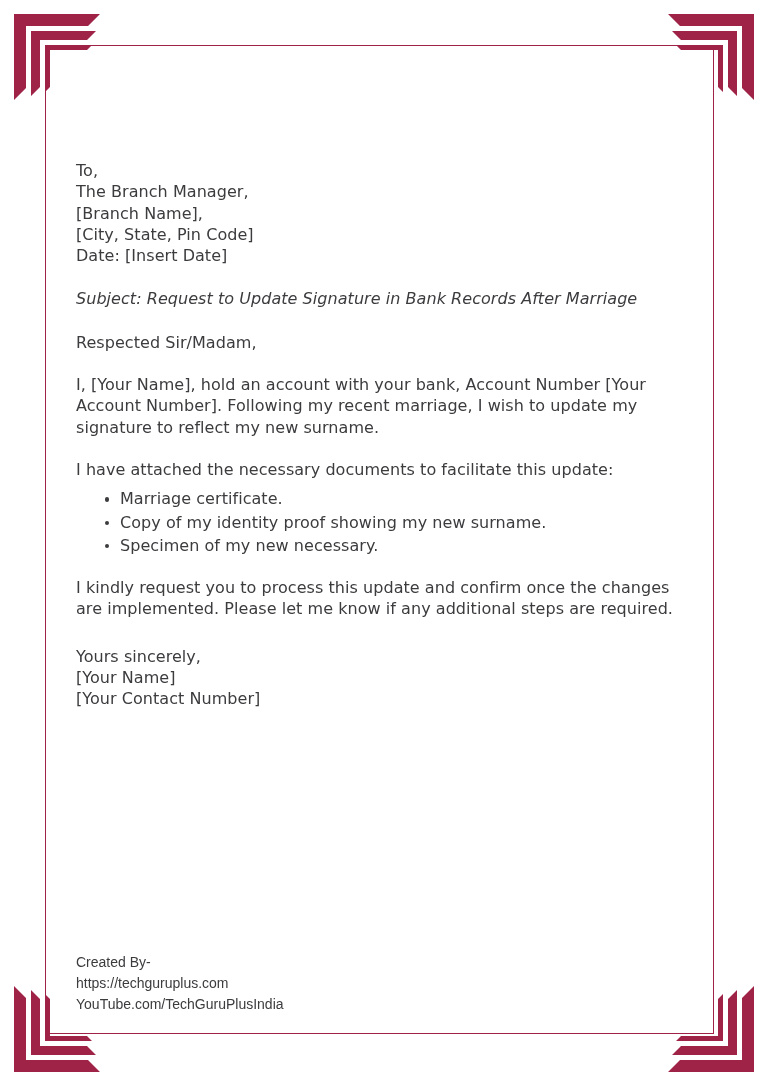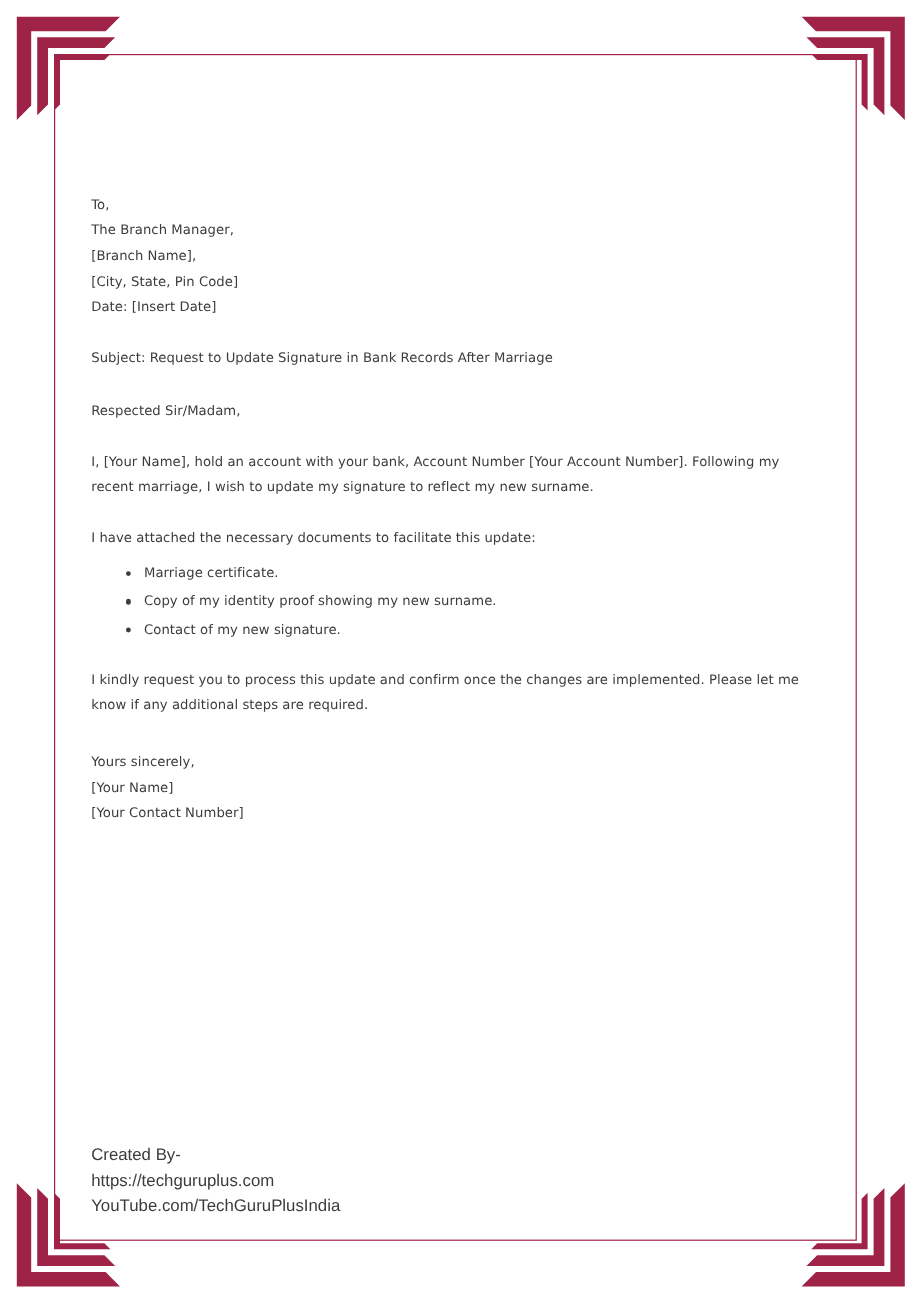--- a/index.html
+++ b/index.html
@@ -42,28 +42,28 @@
   .corner-br { right: 0; bottom: 0; transform: scale(-1,-1); }
 
   
   .content {
     position: absolute;
     left: 76px;
     top: 160px;
     width: 606px;
     z-index: 4;
     color: #3c3c3f;
-    font-size: 11px;
+    font-size: 16px;
     line-height: 21.3px;
     letter-spacing: 0.05px;
   }
   .line { display: block; white-space: pre; }
 
   .addr { margin-bottom: 22px; }
-  .subject { margin-bottom: 22px; }
+  .subject { margin-bottom: 22px; font-style: italic; }
   .salutation { margin-bottom: 21px; }
   .para { margin-bottom: 21px; }
   .intro-list { margin-bottom: 8px; }
 
   ul.doclist {
     margin: 0 0 21px 0;
     padding: 0 0 0 29px;
     list-style: none;
   }
   ul.doclist li {
@@ -151,21 +151,21 @@
 
     <div class="salutation">Respected Sir/Madam,</div>
 
     <div class="para">I, [Your Name], hold an account with your bank, Account Number [Your Account Number]. Following my recent marriage, I wish to update my signature to reflect my new surname.</div>
 
     <div class="intro-list">I have attached the necessary documents to facilitate this update:</div>
 
     <ul class="doclist">
       <li>Marriage certificate.</li>
       <li>Copy of my identity proof showing my new surname.</li>
-      <li>Contact of my new signature.</li>
+      <li>Specimen of my new necessary.</li>
     </ul>
 
     <div class="para">I kindly request you to process this update and confirm once the changes are implemented. Please let me know if any additional steps are required.</div>
 
     <div class="signoff">
       <span class="line">Yours sincerely,</span>
       <span class="line">[Your Name]</span>
       <span class="line">[Your Contact Number]</span>
     </div>
 

